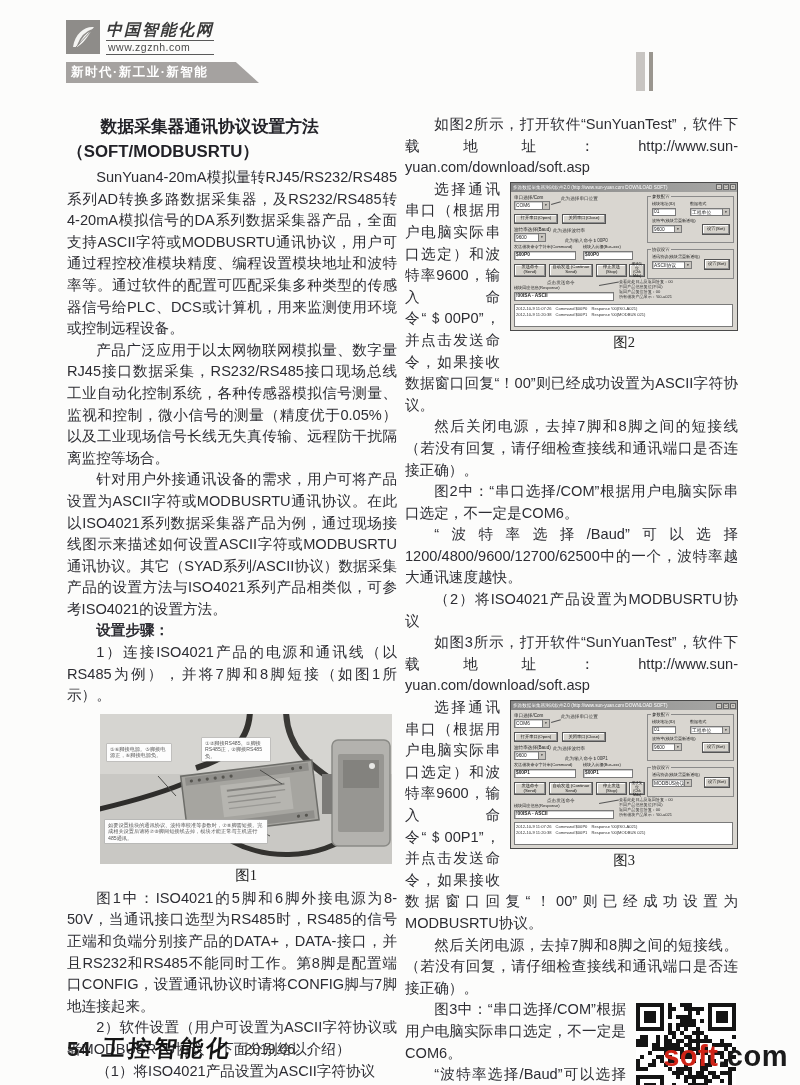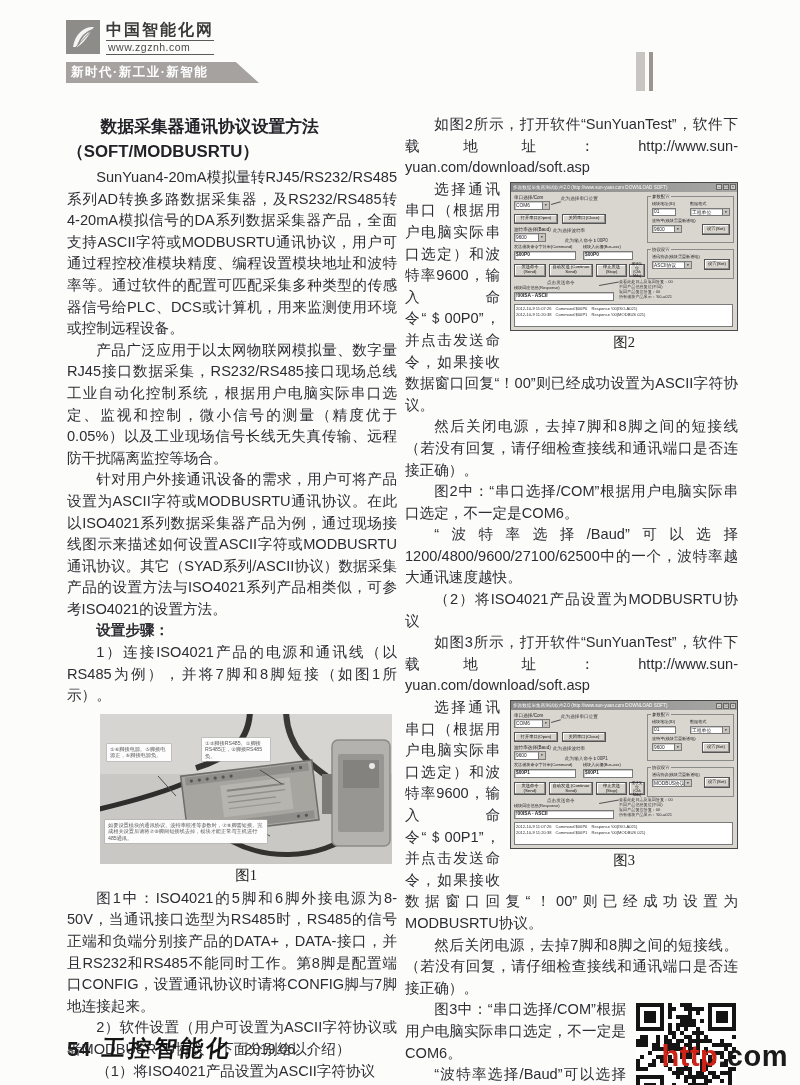--- a/index.html
+++ b/index.html
@@ -3,21 +3,21 @@
 <meta charset="utf-8">
 <style>
   html,body{margin:0;padding:0;background:#e8e8e8;}
   .page{position:relative;width:800px;height:1085px;margin:0 auto;background:#fcfcfb;
         font-family:"Liberation Sans","DejaVu Sans",sans-serif;color:#2d2d33;overflow:hidden;}
   
   .logo-block{position:absolute;left:66px;top:20px;display:flex;align-items:flex-start;gap:6px;}
   .logo-mark{width:34px;height:34px;flex:0 0 auto;}
   .logo-texts{display:flex;flex-direction:column;}
   .site-name{font-size:16px;font-weight:bold;color:#3a3a3a;letter-spacing:2px;line-height:20px;
-             font-family:"Liberation Serif","DejaVu Serif",serif;}
+             font-family:"Liberation Serif","DejaVu Serif",serif;font-style:italic;}
   .site-url{font-size:10.5px;color:#4a4a4a;border-top:1.5px solid #5a5a5a;border-bottom:1.5px solid #5a5a5a;
             padding:0 2px;line-height:13px;letter-spacing:.5px;}
   .banner{position:absolute;left:66px;top:62px;width:188px;height:21px;background:#a5a2a0;
           clip-path:polygon(0 0,88% 0,100% 100%,0 100%);color:#fff;font-size:12.5px;font-weight:bold;
           line-height:21px;padding-left:5px;letter-spacing:1.5px;}
   .badge-bar1{position:absolute;left:636px;top:52px;width:9px;height:39px;background:#c8c5c2;}
   .badge-bar2{position:absolute;left:649px;top:52px;width:4px;height:39px;background:#9a968f;}
   .section-badge{position:absolute;left:657px;top:52px;width:143px;height:39px;background:#b3afac;
                  color:#3f3b38;font-size:14.5px;line-height:39px;padding-left:14px;box-sizing:border-box;letter-spacing:1px;}
   
@@ -90,21 +90,21 @@
       <span class="site-url">www.zgznh.com</span>
     </div>
   </div>
   <div class="banner">新时代·新工业·新智能</div>
   <div class="badge-bar1"></div>
   <div class="badge-bar2"></div>
 
   <section class="col col-left">
     <h1>数据采集器通讯协议设置方法（SOFT/MODBUSRTU）</h1>
     <p>SunYuan4-20mA模拟量转RJ45/RS232/RS485系列AD转换多路数据采集器，及RS232/RS485转4-20mA模拟信号的DA系列数据采集器产品，全面支持ASCII字符或MODBUSRTU通讯协议，用户可通过程控校准模块精度、编程设置模块地址和波特率等。通过软件的配置可匹配采集多种类型的传感器信号给PLC、DCS或计算机，用来监测使用环境或控制远程设备。</p>
-    <p>产品广泛应用于以太网物联网模拟量、数字量RJ45接口数据采集，RS232/RS485接口现场总线工业自动化控制系统，根据用户电脑实际串口选定、监视和控制，微小信号的测量（精度优于0.05%）以及工业现场信号长线无失真传输、远程防干扰隔离监控等场合。</p>
+    <p>产品广泛应用于以太网物联网模拟量、数字量RJ45接口数据采集，RS232/RS485接口现场总线工业自动化控制系统，各种传感器模拟信号测量、监视和控制，微小信号的测量（精度优于0.05%）以及工业现场信号长线无失真传输、远程防干扰隔离监控等场合。</p>
     <p>针对用户外接通讯设备的需求，用户可将产品设置为ASCII字符或MODBUSRTU通讯协议。在此以ISO4021系列数据采集器产品为例，通过现场接线图示来描述如何设置ASCII字符或MODBUSRTU通讯协议。其它（SYAD系列/ASCII协议）数据采集产品的设置方法与ISO4021系列产品相类似，可参考ISO4021的设置方法。</p>
     <p class="subhead">设置步骤：</p>
     <p>1）连接ISO4021产品的电源和通讯线（以RS485为例），并将7脚和8脚短接（如图1所示）。</p>
 
     <figure class="fig1" style="margin-block:0;margin-inline:0;margin:7px 0 2px 33px;">
       <div class="photo">
         <svg width="292" height="150" viewBox="0 0 292 150" style="position:absolute;left:0;top:0;">
           <rect width="292" height="150" fill="#c9c8c4"></rect>
           <rect y="0" width="292" height="60" fill="#d6d5d1"></rect>
 
@@ -244,21 +244,21 @@
             </span>
           <span class="bt" style="left:56px;top:9px;width:26px;height:11px;">设置(Set)</span>
         </div>
       </div>
       <div class="figcap">图2</div>
     </div>
 
     <p>选择通讯串口（根据用户电脑实际串口选定）和波特率9600，输入命令“＄00P0”，并点击发送命令，如果接收数据窗口回复“！00”则已经成功设置为ASCII字符协议。</p>
     <p>然后关闭电源，去掉7脚和8脚之间的短接线（若没有回复，请仔细检查接线和通讯端口是否连接正确）。</p>
     <p>图2中：“串口选择/COM”根据用户电脑实际串口选定，不一定是COM6。</p>
-    <p>“波特率选择/Baud”可以选择1200/4800/9600/27100/62500中的一个，波特率越大通讯速度越快。</p>
+    <p>“波特率选择/Baud”可以选择1200/4800/9600/12700/62500中的一个，波特率越大通讯速度越快。</p>
     <p>（2）将ISO4021产品设置为MODBUSRTU协议</p>
     <p>如图3所示，打开软件“SunYuanTest”，软件下载地址：http://www.sun-yuan.com/download/soft.asp</p>
 
     <div class="fig-float">
       <div class="sy">
         <div class="syt">
           <span class="sytt">多路数据采集器测试软件2.0 (http://www.sun-yuan.com DOWNLOAD SOFT)</span>
         </div>
         <span class="wb" style="right:15px;top:1.5px;">–</span>
         <span class="wb" style="right:8px;top:1.5px;">□</span>
@@ -578,16 +578,16 @@
     <p>图3中：“串口选择/COM”根据用户电脑实际串口选定，不一定是COM6。</p>
     <p><span>“波特率选择/Baud”可以选择1200/4800/9600/ 19200/62500中的一个，波特率越大通讯速度越快。</span></p>
   </section>
 
   <div class="footer-left">
     <span class="pageno">54</span>
     <span class="journal">工控智能化</span>
     <span class="issue">2019.06</span>
   </div>
   <div class="watermark">
-    <span class="wm-red">http</span><span class="wm-dark">.com</span>
+    <span class="wm-red">soft</span><span class="wm-dark">.com</span>
   </div>
 
 </div>
 
 </body></html>

